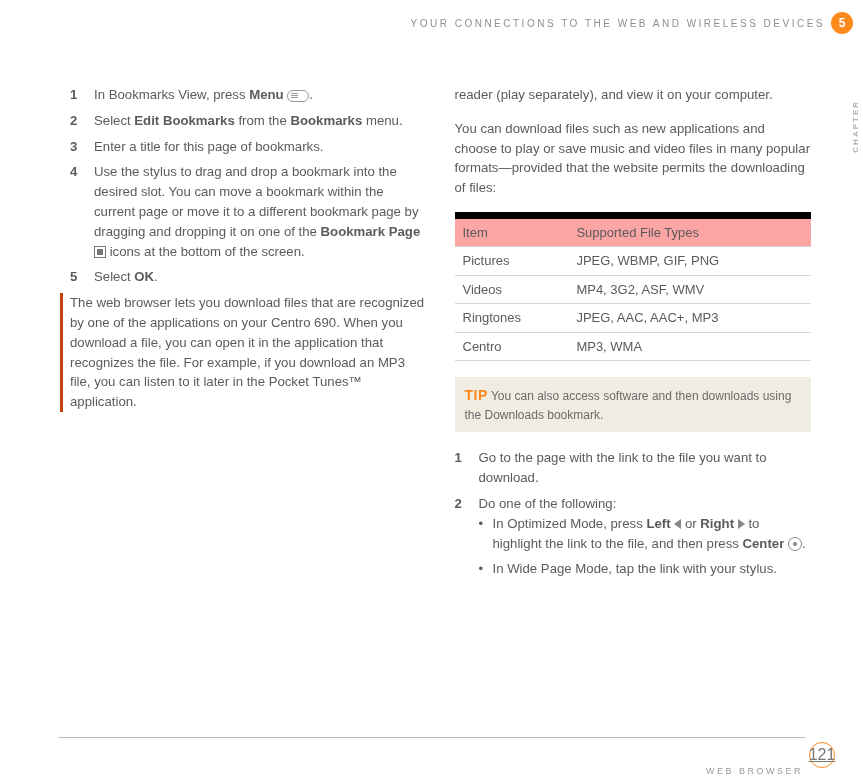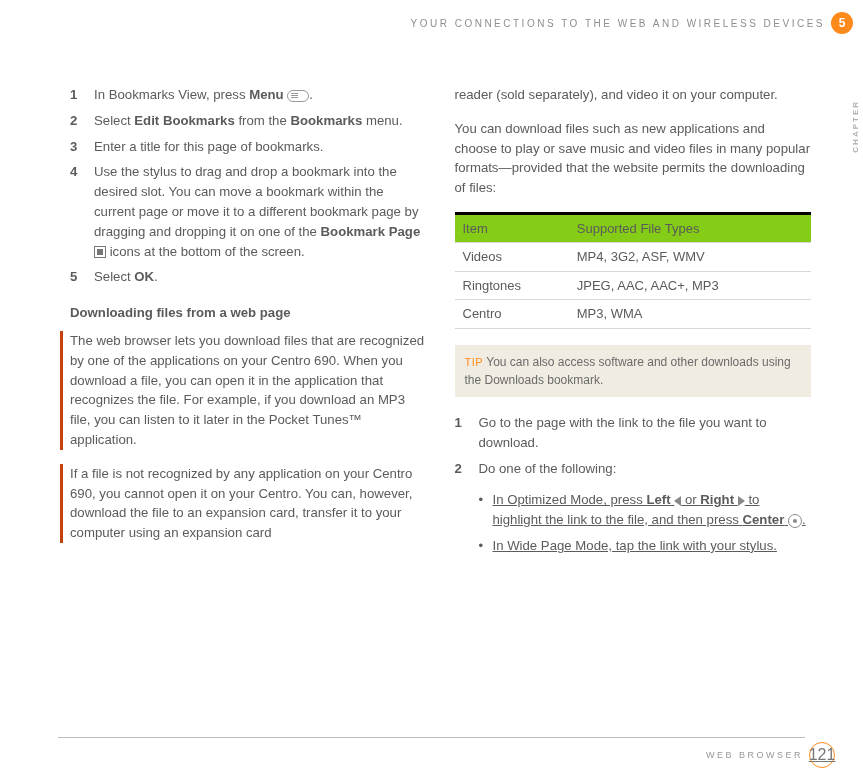--- a/index.html
+++ b/index.html
@@ -124,49 +124,49 @@
     margin: 10px 0 16px 0;
   }
   table.file-types th, table.file-types td {
     text-align: left;
     padding: 4px 8px;
     border-bottom: 1px solid #d7d7d7;
     color: #5b5b5b;
     font-weight: normal;
   }
   table.file-types thead th {
-    background: #84cc16;
-    border-top: 3px solid #000000;
+    background: #fca5a5;
+    border-top: 7px solid #000000;
   }
   .tip-box {
     background: #f1ece2;
     padding: 8px 10px;
     font-size: 12px;
     line-height: 1.5;
     color: #6b6b6b;
     margin-bottom: 16px;
   }
   .tip-label {
     color: #ff8a1c;
-    font-weight: normal;
-    font-size: 11px;
+    font-weight: bold;
+    font-size: 14px;
     letter-spacing: 0.5px;
   }
-  ul.bullets { list-style: none; padding-left: 0; margin-top:12px;text-decoration:underline;}
+  ul.bullets { list-style: none; padding-left: 0; margin-top:0;}
   ul.bullets > li { position:relative; padding-left: 14px; margin-bottom:6px;}
   ul.bullets > li::before { content:"•"; position:absolute; left:0; } 
   .footer-rule {
     position: absolute;
     left: 58px; right: 58px;
     bottom: 44px;
     border-top: 1px solid #bcbcbc;
   }
   .footer-label {
     position: absolute;
-    bottom: 22px;
+    bottom: 6px;
     right: 60px;
     font-size: 9px;
     letter-spacing: 2.5px;
     color: #999;
   }
   .page-badge {
     position: absolute;
     bottom: 14px;
     right: 28px;
     width: 26px;
@@ -203,56 +203,58 @@
       </li>
       <li>Enter a title for this page of bookmarks.</li>
       <li>
         <span>Use the stylus to drag and drop a bookmark into the desired slot. You can move a bookmark within the current page or move it to a different bookmark page by dragging and dropping it on one of the </span><b>Bookmark Page</b><span> </span><span class="icon-page"></span><span> icons at the bottom of the screen.</span>
       </li>
       <li>
         <span>Select </span><b>OK</b><span>.</span>
       </li>
     </ol>
 
-    <div class="subhead">Downloading files from a web page</div>
 
     <div class="para cbar">The web browser lets you download files that are recognized by one of the applications on your Centro 690. When you download a file, you can open it in the application that recognizes the file. For example, if you download an MP3 file, you can listen to it later in the Pocket Tunes™ application.</div>
 
-    <div class="para cbar">If a file is not recognized by any application on your Centro 690, you cannot open it on your Centro. You can, however, download the file to an expansion card, transfer it to your computer using an expansion card</div>
   </div>
 
   <div class="col">
-    <div class="para">reader (sold separately), and video it on your computer.</div>
+    <div class="para">reader (play separately), and view it on your computer.</div>
     <div class="para">You can download files such as new applications and choose to play or save music and video files in many popular formats—provided that the website permits the downloading of files:</div>
 
     <table class="file-types">
       <thead>
         <tr>
           <th>Item</th>
           <th>Supported File Types</th>
         </tr>
       </thead>
       <tbody>
         <tr>
+          <td>Pictures</td>
+          <td>JPEG, WBMP, GIF, PNG</td>
+        </tr>
+        <tr>
           <td>Videos</td>
           <td>MP4, 3G2, ASF, WMV</td>
         </tr>
         <tr>
           <td>Ringtones</td>
           <td>JPEG, AAC, AAC+, MP3</td>
         </tr>
         <tr>
           <td>Centro</td>
           <td>MP3, WMA</td>
         </tr>
       </tbody>
     </table>
 
     <div class="tip-box">
-      <span class="tip-label">TIP</span><span> You can also access software and other downloads using the Downloads bookmark.</span>
+      <span class="tip-label">TIP</span><span> You can also access software and then downloads using the Downloads bookmark.</span>
     </div>
 
     <ol class="steps">
       <li>Go to the page with the link to the file you want to download.</li>
       <li>
         <span>Do one of the following:</span>
         <ul class="bullets">
           <li>
             <span>In Optimized Mode, press </span><b>Left</b> <span class="tri-left"></span><span> or </span><b>Right</b> <span class="tri-right"></span><span> to highlight the link to the file, and then press </span><b>Center</b> <span class="icon-center"></span><span>.</span>
           </li>

